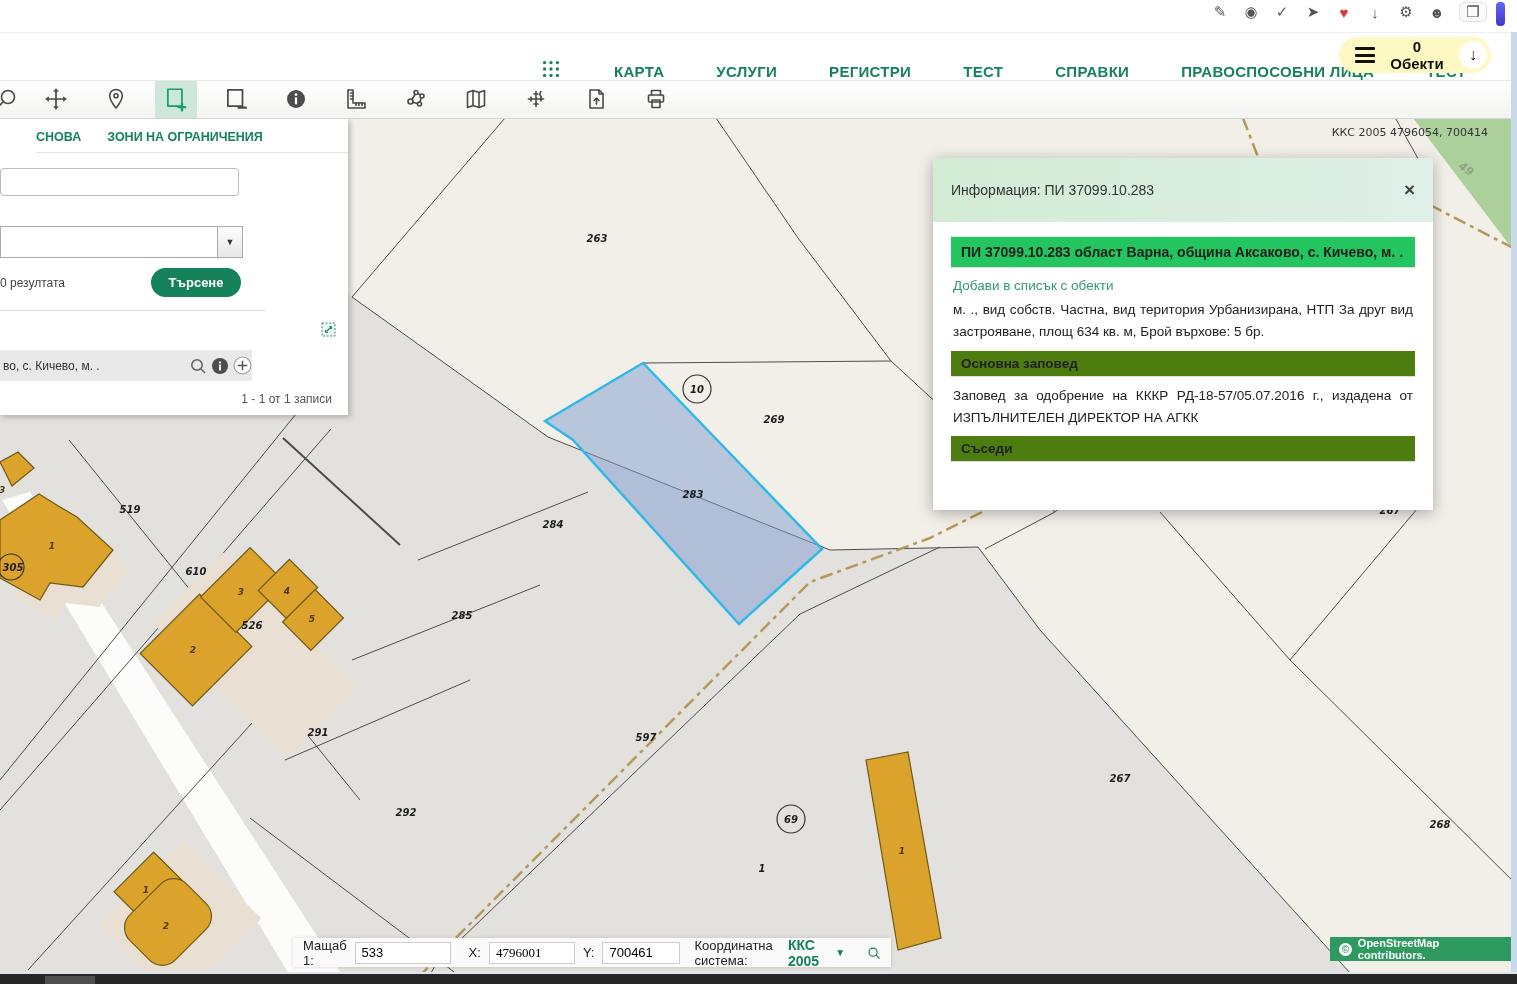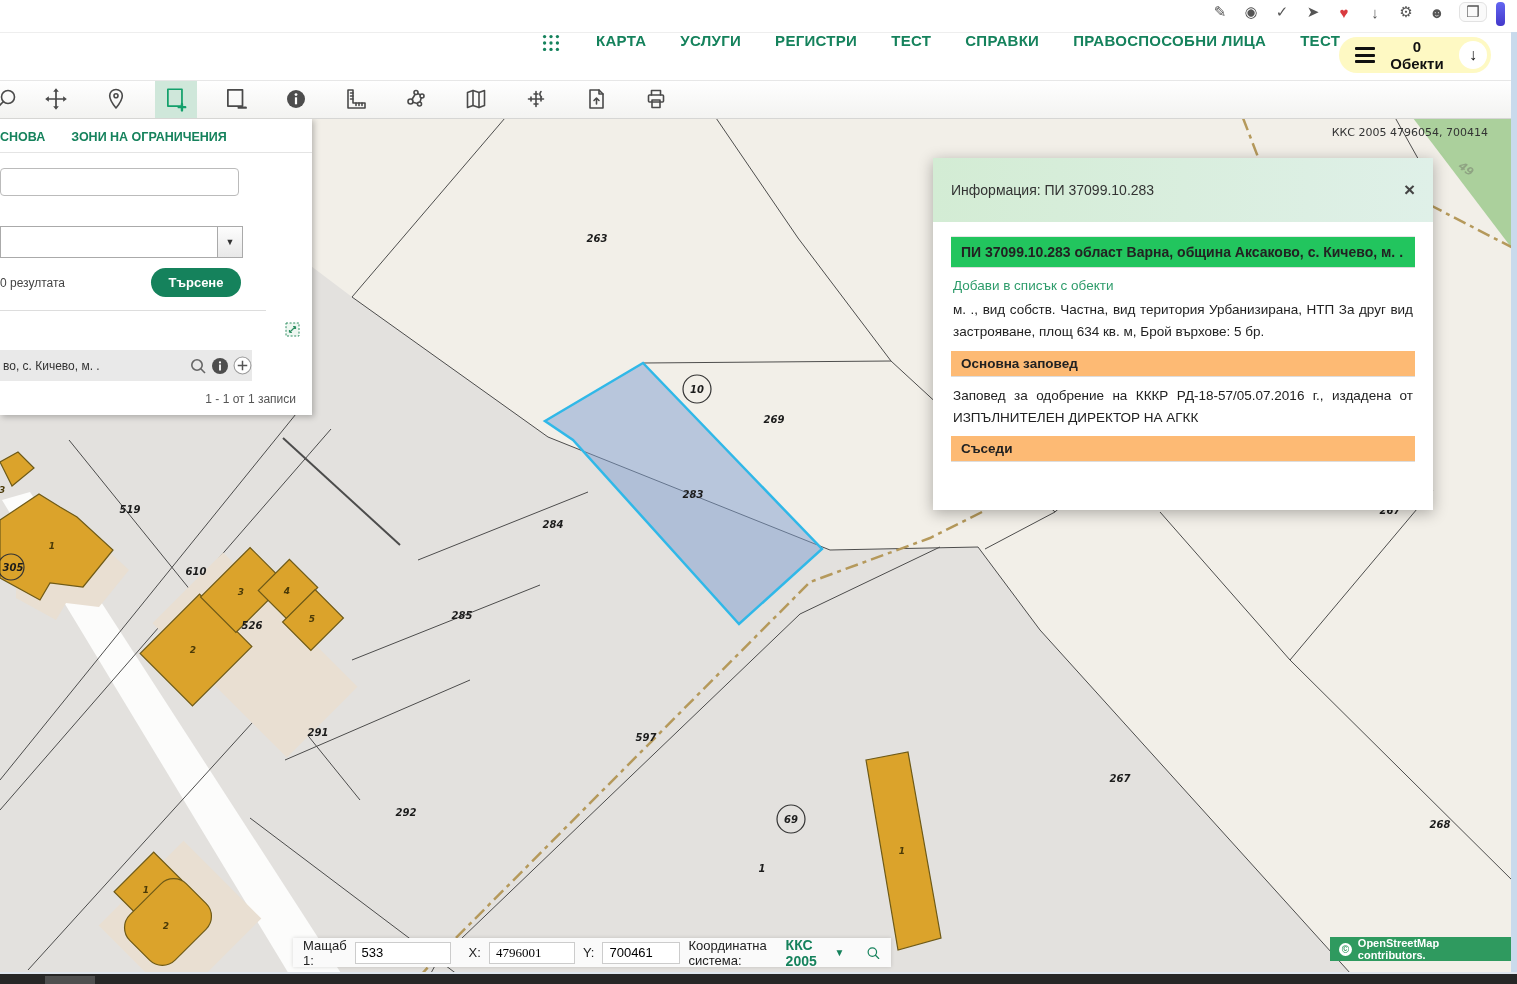--- a/index.html
+++ b/index.html
@@ -6,36 +6,36 @@
   #page{position:relative;width:1517px;height:984px;overflow:hidden;background:#fff;}
   
   #topstrip{position:absolute;left:0;top:0;width:1517px;height:32px;background:#fff;border-bottom:1px solid #eee;z-index:20;}
   .bicons{position:absolute;right:30px;top:2px;display:flex;gap:13px;align-items:center;color:#555;font-size:15px;}
   .bicon{width:18px;text-align:center;}
   .bicon.heart{color:#d93a3f;}
   .ext{border:1px solid #e2e2e2;border-radius:6px;padding:0 4px;background:#fafafa;}
   #profilebar{position:absolute;right:12px;top:2px;width:9px;height:24px;border-radius:4px;background:linear-gradient(#6366f1,#4338ca);}
   
   #nav{position:absolute;left:0;top:32px;width:1517px;height:48px;background:#fff;border-bottom:1px solid #e7e7e7;z-index:19;}
-  .navitems{position:absolute;left:540px;top:0;height:48px;display:flex;align-items:flex-start;gap:34px;}
+  .navitems{position:absolute;left:540px;top:0;height:48px;display:flex;align-items:flex-end;gap:52px;}
   .navitem{color:#15825c;font-weight:bold;font-size:15px;letter-spacing:.3px;white-space:nowrap;}
   #objpill{position:absolute;right:26px;top:5px;width:152px;height:36px;background:#fef9c3;border-radius:19px;display:flex;align-items:center;gap:10px;padding:0 4px 0 16px;box-sizing:border-box;}
   .hamb{width:20px;display:flex;flex-direction:column;gap:3.5px;}
   .hamb div{height:3px;background:#111;border-radius:1px;}
   #objpill .cnt{font-weight:bold;font-size:15px;color:#111;flex:1;text-align:center;}
   .pillarrow{width:28px;height:28px;background:#fff;border-radius:50%;display:flex;align-items:center;justify-content:center;font-weight:bold;color:#111;font-size:16px;}
   
   #toolbar{position:absolute;left:0;top:80px;width:1517px;height:38px;background:linear-gradient(#ffffff,#f3f3f1);border-bottom:1px solid #d6d6d4;z-index:18;}
   .tool{position:absolute;top:0;width:42px;height:38px;display:flex;align-items:center;justify-content:center;}
   .tool svg{stroke:#4a4a4a;fill:none;stroke-width:1.6;stroke-linecap:round;stroke-linejoin:round;}
   .tool.active{background:#cfe7da;}
   .tool.active svg{stroke:#13a06b;}
   .fillsolid{fill:#4a4a4a;stroke:none;}
   
-  #sidebar{position:absolute;left:0;top:118px;width:312px;height:297px;background:#fff;box-shadow:2px 2px 6px rgba(0,0,0,.25);z-index:15;font-size:12px;color:#333;}
+  #sidebar{position:absolute;left:0;top:118px;width:312px;height:297px;background:#fff;box-shadow:2px 2px 6px rgba(0,0,0,.25);z-index:15;font-size:12px;color:#333;padding-left:36px;}
   .tabs{display:flex;gap:26px;padding:12px 0 8px 0;border-bottom:1px solid #e4e4e4;}
   .tab{color:#15825c;font-weight:bold;font-size:12.5px;}
   .sinput{position:absolute;left:0;top:50px;width:239px;height:28px;border:1px solid #bbb;border-radius:4px;font-size:13px;padding:0 8px;box-sizing:border-box;}
   .sselect{position:absolute;left:0;top:108px;width:241px;height:30px;border:1px solid #aaa;background:#fff;display:flex;}
   .sselect .val{flex:1;}
   .sselect .btn{width:24px;border-left:1px solid #aaa;background:linear-gradient(#fdfdfd,#e8e8e8);display:flex;align-items:center;justify-content:center;font-size:9px;color:#333;}
   .resrow{position:absolute;left:0;top:150px;width:241px;display:flex;align-items:center;}
   .rescount{flex:1;color:#444;}
   .searchbtn{width:90px;height:29px;background:#15825c;color:#fff;font-weight:bold;font-size:13px;border:none;border-radius:15px;}
   .divider{position:absolute;left:0;top:192px;width:266px;border-top:1px solid #ddd;}
@@ -45,21 +45,21 @@
   .pag{position:absolute;right:16px;top:274px;color:#555;}
   
   #popup{position:absolute;left:933px;top:158px;width:500px;height:352px;background:#fff;box-shadow:0 3px 14px rgba(0,0,0,.3);z-index:16;}
   #popup .phead{height:64px;background:linear-gradient(90deg,#d3ecd4,#dff0e8);display:flex;align-items:center;padding:0 18px;font-size:14px;color:#333;}
   #popup .phead .t{flex:1;}
   #popup .close{font-size:19px;color:#444;font-weight:bold;}
   #popup .pbody{padding:14px 18px;font-size:13.5px;color:#222;}
   .ptitle{background:#22c55e;border-top:1px solid #e6e6e6;border-bottom:1px solid #dcdcdc;font-weight:bold;font-size:14px;padding:7px 10px;}
   .plink{color:#2e9c6b;margin:10px 0 6px 2px;font-size:13.5px;}
   .ppara{text-align:justify;line-height:1.62;margin:2px 2px 8px 2px;}
-  .psec{background:#fdba74;border-bottom:1px solid #ddd;font-weight:bold;padding:5px 10px;margin-top:8px;}
+  .psec{background:#4d7c0f;border-bottom:1px solid #ddd;font-weight:bold;padding:5px 10px;margin-top:8px;}
   .pneigh{margin:10px 2px 0 2px;}
   
   #statusbar{position:absolute;left:293px;top:938px;width:598px;height:29px;background:#fafafa;display:flex;align-items:center;gap:8px;padding:12px 10px;box-sizing:border-box;font-size:13px;color:#222;z-index:14;box-shadow:0 0 4px rgba(0,0,0,.15);}
   #statusbar input{height:20px;border:1px solid #ccc;background:#fff;font-size:13px;padding:0 6px;font-family:"Liberation Sans",sans-serif;}
   .crsval{color:#15825c;font-weight:bold;font-size:14px;}
   .crsarrow{color:#15825c;font-size:10px;}
   
   #osm{position:absolute;left:1330px;top:937px;height:24px;background:#2f9a5f;color:#fff;font-size:11px;font-weight:bold;display:flex;align-items:center;gap:6px;padding:0 9px;z-index:14;}
   #osm .cc{width:13px;height:13px;background:#fff;color:#2f9a5f;border-radius:50%;font-size:10px;display:flex;align-items:center;justify-content:center;font-weight:bold;}
   
@@ -363,21 +363,21 @@
     </div>
   </div>
 
   <div id="statusbar">
     <span>Мащаб 1:</span>
     <input style="width: 82px;" value="533">
     <span style="margin-left:10px">X:</span>
     <input style="width: 72px; font-family: Liberation Serif, serif;" value="4796001">
     <span>Y:</span>
     <input style="width: 64px;" value="700461">
-    <span style="margin-left:0">Координатна система:</span>
+    <span style="margin-left:6px">Координатна система:</span>
     <span class="crsval">ККС 2005</span>
     <span class="crsarrow">▼</span>
     <svg width="22" height="22" viewBox="0 0 24 24" style="margin-left:14px">
         <circle cx="10.5" cy="10.5" r="7" fill="none" stroke="#15825c" stroke-width="2"></circle>
         <path d="M15.7 15.7L21 21" stroke="#15825c" stroke-width="2" stroke-linecap="round"></path>
       </svg>
   </div>
 
   <div id="osm">
     <span class="cc">©</span>

